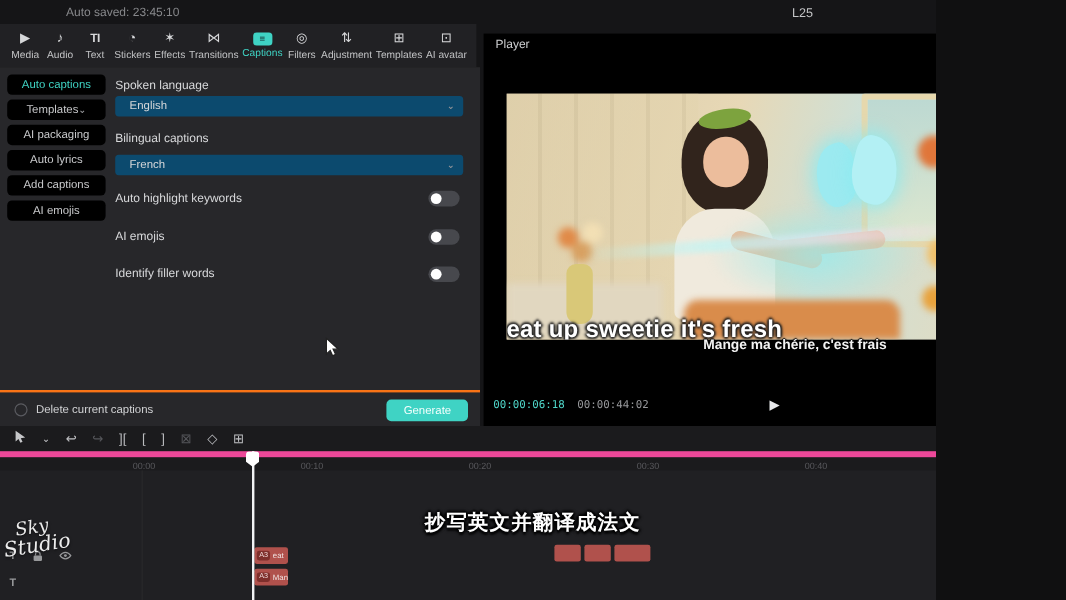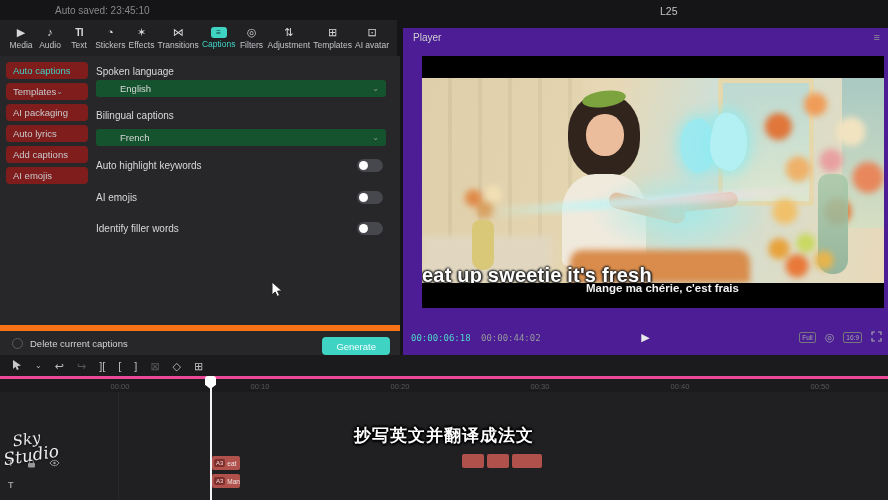--- a/index.html
+++ b/index.html
@@ -1,17 +1,17 @@
 <!DOCTYPE html>
 <html><head>
 <meta charset="utf-8">
 <style>
   * { margin:0; padding:0; box-sizing:border-box; }
   html,body { background:#101011; }
-  .app { position:relative; width:888px; height:500px; background:#151517; overflow:hidden;
+  .app { position:relative; width:780px; height:500px; background:#151517; overflow:hidden;
          font-family:"Liberation Sans", sans-serif; color:#c9cacc; }
 
   
   .topbar { position:absolute; left:0; top:0; width:888px; height:20px; background:#151517; }
   .autosave { position:absolute; left:55px; top:5px; font-size:10px; color:#87888b; }
   .proj-title { position:absolute; left:660px; top:5px; font-size:10.5px; color:#c3c4c6; }
 
   
   .ribbon { position:absolute; left:0; top:20px; width:397px; height:36px; background:#212124;
             display:flex; align-items:center; justify-content:space-between; padding:0 8px; }
@@ -19,47 +19,47 @@
   .ric { font-size:11px; line-height:13px; height:13px; color:#d6d7d9; }
   .ric-txt { font-size:10px; font-weight:bold; letter-spacing:-.5px; }
   .ric-captions { background:#3fd3c4; color:#13272a; border-radius:3px; width:16px; height:11px;
                   font-size:8px; line-height:11px; text-align:center; font-weight:bold; }
   .rlb { font-size:8.5px; color:#c2c3c5; white-space:nowrap; }
   .rtab.active .rlb { color:#3fd3c4; }
 
   
   .left-panel { position:absolute; left:0; top:56px; width:400px; height:299px; background:#27272a; }
   .sidebar { position:absolute; left:6px; top:6px; width:82px; }
-  .side-btn { background:#7f1d1d; border-radius:4px; height:17px; line-height:17px; margin-bottom:4px;
+  .side-btn { background:#000000; border-radius:4px; height:17px; line-height:17px; margin-bottom:4px;
               font-size:9.5px; color:#c9cacc; padding:0 7px; white-space:nowrap; cursor:pointer;
-              display:flex; align-items:center; justify-content:flex-start; }
+              display:flex; align-items:center; justify-content:center; }
   .side-btn.active { color:#3fd3c4; }
   .chev { font-size:8px; color:#9a9b9e; }
 
   .form { position:absolute; left:96px; top:0; width:292px; }
   .flabel { position:absolute; left:0; font-size:10px; color:#d8d9db; }
-  .dropdown { position:absolute; left:0; width:290px; height:17px; background:#14532d; border-radius:3px;
-              font-size:9.5px; color:#d8d9db; line-height:17px; padding:0 24px; cursor:pointer; }
+  .dropdown { position:absolute; left:0; width:290px; height:17px; background:#0c4a6e; border-radius:3px;
+              font-size:9.5px; color:#d8d9db; line-height:17px; padding:0 12px; cursor:pointer; }
   .dropdown .dchev { position:absolute; right:7px; top:0; color:#96979a; font-size:8px; }
   .toggle-row { position:absolute; left:0; width:290px; height:14px; }
   .toggle-row .flabel { top:1px; }
   .toggle { position:absolute; right:3px; top:0; width:26px; height:13px; background:#47484d;
             border-radius:7px; cursor:pointer; }
   .toggle .knob { position:absolute; left:2px; top:2px; width:9px; height:9px; background:#fff; border-radius:50%; }
 
-  .panel-footer { position:absolute; left:0; bottom:0; width:400px; height:30px; border-top:6px solid #f97316;
+  .panel-footer { position:absolute; left:0; bottom:0; width:400px; height:30px; border-top:2px solid #f97316;
                   display:flex; align-items:center; }
   .cbx { width:11px; height:11px; border:1px solid #5a5b60; border-radius:50%; margin-left:12px; cursor:pointer; }
   .cbx-label { font-size:9.5px; color:#d2d3d5; margin-left:7px; }
   .generate-btn { position:absolute; right:10px; top:6px; height:18px; background:#3fd3c4; color:#f4fffd;
                   border:none; border-radius:4px; font-size:9.5px; padding:0 14px; cursor:pointer;
                   font-family:"Liberation Sans", sans-serif; }
 
   
-  .player-panel { position:absolute; left:403px; top:28px; width:485px; height:327px; background:#4c1d95; }
+  .player-panel { position:absolute; left:403px; top:28px; width:485px; height:327px; background:#000000; }
   .player-head { position:absolute; left:0; top:0; width:100%; height:19px; }
   .player-title { position:absolute; left:10px; top:4px; font-size:10px; color:#cfd0d2; }
   .player-menu { position:absolute; right:8px; top:3px; font-size:11px; color:#8f9093; cursor:pointer; }
   .video-box { position:absolute; left:19px; top:28px; width:462px; height:252px; background:#000; overflow:hidden; }
   .video-frame { position:absolute; left:0; top:22px; width:462px; height:205px; overflow:hidden;
                  background:linear-gradient(105deg,#d9c9a6,#e7d8b6 38%,#cfe0d6 58%,#e9d9b9); }
   .vf { position:absolute; }
   .vf-blur { filter:blur(3px); }
   .vcap1 { position:absolute; left:0; top:186px; width:462px; text-align:left; font-size:20px; font-weight:bold;
            color:#fff; letter-spacing:.2px;
@@ -73,21 +73,21 @@
   .pc-right { position:absolute; right:6px; top:2px; display:flex; align-items:center; gap:9px; }
   .pc-badge { font-size:6.5px; color:#a7a8ab; border:1px solid #76777a; border-radius:2px; padding:1px 2px; cursor:pointer; }
   .pc-glyph { font-size:11px; color:#a7a8ab; cursor:pointer; line-height:11px; }
 
   
   .timeline { position:absolute; left:0; top:355px; width:888px; height:145px; background:#1b1b1d; }
   .tl-toolbar { position:absolute; left:0; top:2px; height:18px; display:flex; align-items:center; gap:13px; padding-left:12px; }
   .ttool { font-size:11px; color:#bcbdc0; cursor:pointer; line-height:14px; }
   .ttool.dim { color:#55565a; }
   .ttool.small { font-size:8px; }
-  .ruler { position:absolute; left:0; top:21px; width:888px; height:15px; border-top:3px solid #ec4899; }
+  .ruler { position:absolute; left:0; top:21px; width:888px; height:15px; border-top:5px solid #ec4899; }
   .rl { position:absolute; top:3px; transform:translateX(-50%); font-size:7.5px; color:#58585c; }
   .tracks { position:absolute; left:0; top:37px; width:888px; height:108px; background:#202023; }
   .gutter-line { position:absolute; left:118px; top:0; width:1px; height:108px; background:#28282b; }
   .thead-row { position:absolute; display:flex; align-items:center; gap:13px; left:8px; }
   .th-ic { color:#97989a; font-size:9px; font-weight:bold; display:flex; align-items:center; }
   .clip { position:absolute; border-radius:2px; cursor:pointer; }
   .clip.red { background:#b0514c; height:14px; display:flex; align-items:center; gap:2px; padding:0 2px; overflow:hidden; }
   .cbadge { background:#7e2f2c; color:#f0d9d8; font-size:6px; border-radius:2px; padding:0 2px; line-height:8px; }
   .clbl { color:#f0e4e3; font-size:6.5px; white-space:nowrap; }
   .playhead-line { position:absolute; left:210px; top:21px; width:1.5px; height:124px; background:#f2f3f5; z-index:6; }

